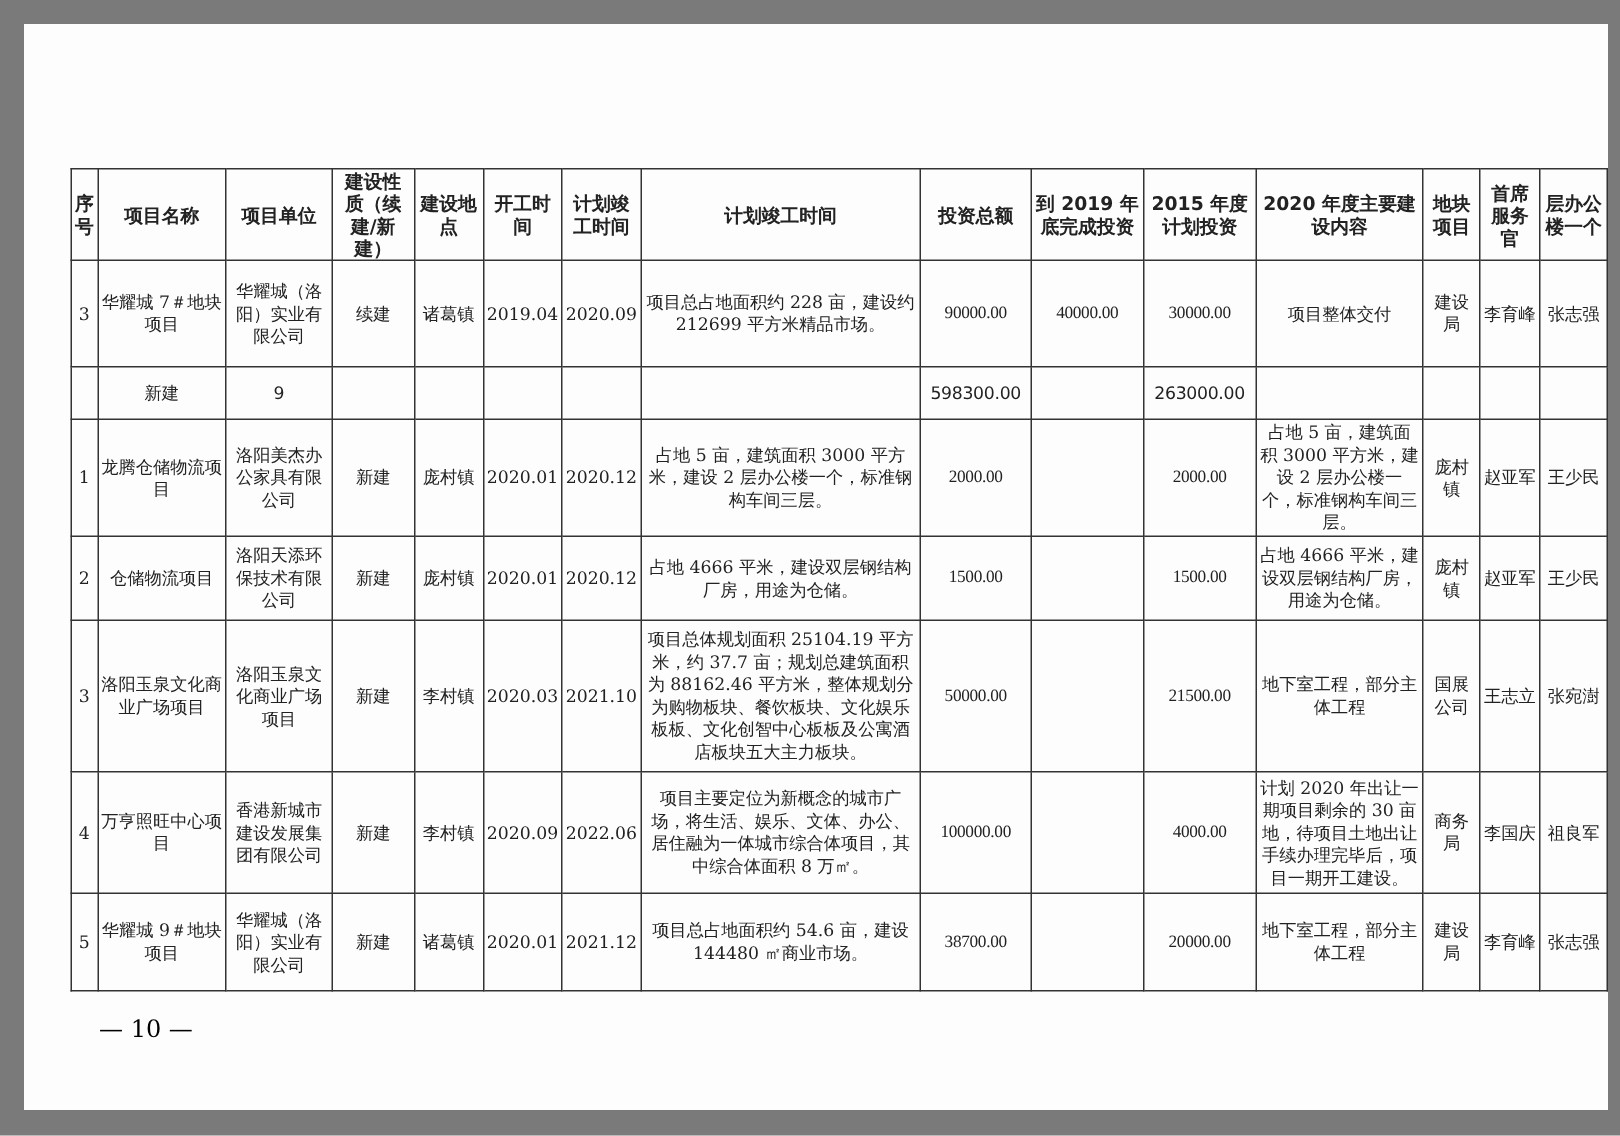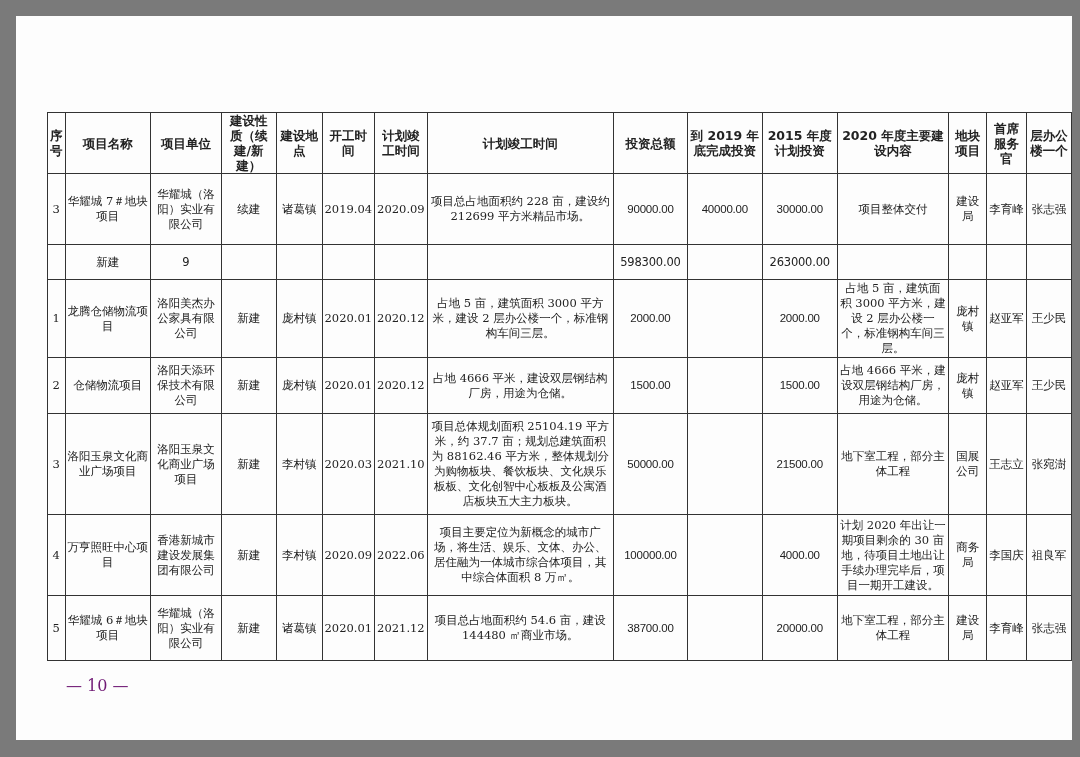--- a/index.html
+++ b/index.html
@@ -19,26 +19,26 @@
   }
   table.grid td, table.grid th {
     border: 1px solid #333;
     padding: 0 2px;
     text-align: center; vertical-align: middle;
     font-size: 11.5px; line-height: 15px; font-weight: normal;
     overflow: hidden;
   }
   table.grid th { font-weight: bold; font-size: 12.5px; line-height: 15px; font-family: "DejaVu Sans", "Liberation Sans", sans-serif; text-align: center; }
   td.left { text-align: left; padding-left: 2px; }
-  td.num { font-family: Liberation Sans, sans-serif; font-size: 11px; letter-spacing: -0.2px; }
+  td.num { font-family: Liberation Serif, serif; font-size: 11px; letter-spacing: -0.2px; }
   td.bold { font-weight: bold; font-family: "DejaVu Sans", "Liberation Sans", sans-serif; }
   td.small { font-size: 11px; padding: 0 1px; }
   .page-number {
     position: absolute; left: 50px; top: 660px;
-    font-size: 16px; color: #701a75;
+    font-size: 16px; color: #000000;
   }
 </style>
 </head>
 <body>
 
 <div class="page">
   <table class="grid">
     <colgroup>
       <col style="width:15px">
       <col style="width:86px">
@@ -173,21 +173,21 @@
           <td class="num">100000.00</td>
           <td class="num"></td>
           <td class="num">4000.00</td>
           <td class="left">计划 2020 年出让一期项目剩余的 30 亩地，待项目土地出让手续办理完毕后，项目一期开工建设。</td>
           <td>商务局</td>
           <td>李国庆</td>
           <td>祖良军</td>
         </tr>
         <tr style="height: 65px;">
           <td>5</td>
-          <td>华耀城 6＃地块项目</td>
+          <td>华耀城 9＃地块项目</td>
           <td>华耀城（洛阳）实业有限公司</td>
           <td>新建</td>
           <td>诸葛镇</td>
           <td class="small">2020.01</td>
           <td class="small">2021.12</td>
           <td class="left">项目总占地面积约 54.6 亩，建设 144480 ㎡商业市场。</td>
           <td class="num">38700.00</td>
           <td class="num"></td>
           <td class="num">20000.00</td>
           <td>地下室工程，部分主体工程</td>

